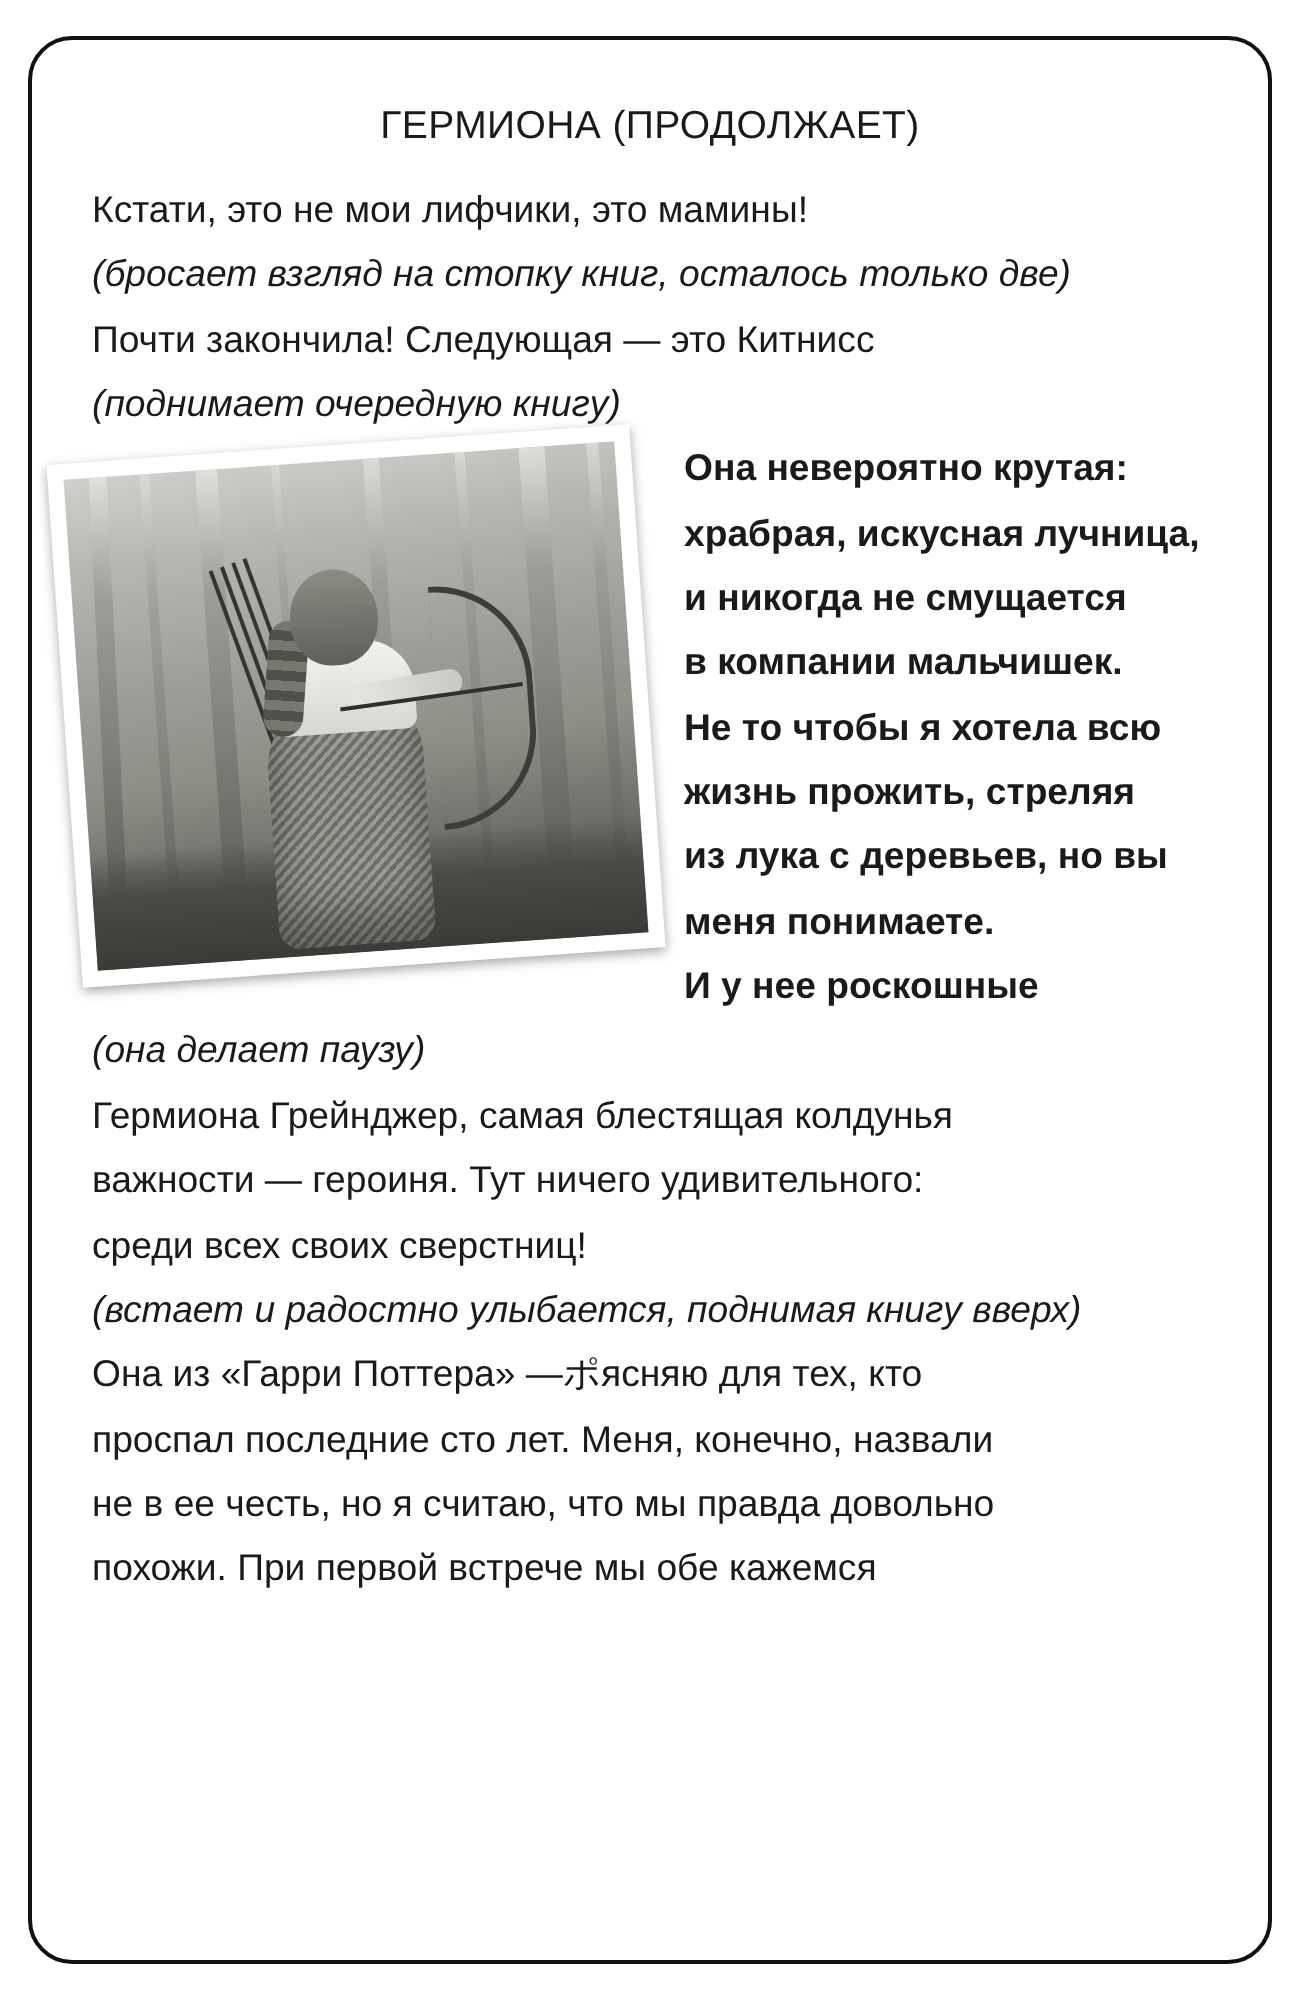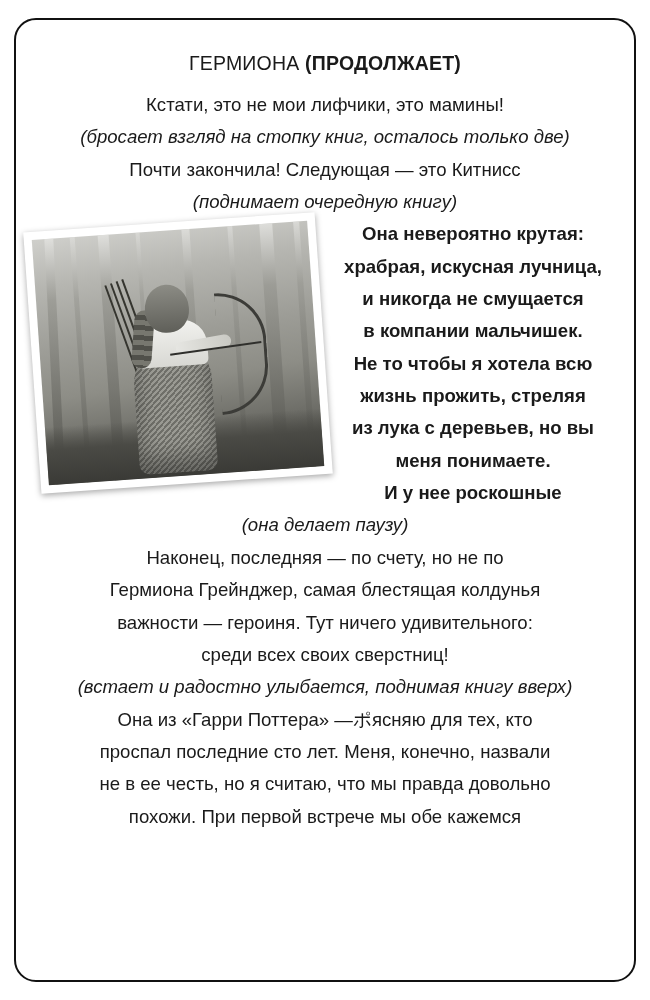--- a/index.html
+++ b/index.html
@@ -35,28 +35,27 @@
   .speaker {
     text-align: center;
     font-size: 19.5px;
     margin: 6px 0 14px 0;
     letter-spacing: 0.2px;
   }
   .speaker .name {
     font-weight: normal;
   }
   .speaker .paren {
-    font-weight: bold;
+    font-weight: normal;
   }
   .text-block {
     font-size: 18.6px;
     line-height: 1.74;
   }
   .ln {
-    text-align: center;
     white-space: nowrap;
   }
   .ln.ital {
     font-style: italic;
   }
   .wrap-zone {
     
     position: relative;
     font-weight: bold;
   }
@@ -268,21 +267,20 @@
           <div class="ln">жизнь прожить, стреляя</div>
           <div class="ln">из лука с деревьев, но вы</div>
           <div class="ln">меня понимаете.</div>
           <div class="ln">И у нее роскошные</div>
         </div>
 
       </div>
 
       <div class="after-photo">
         <div class="ln ital">(она делает паузу)</div>
-        <div class="ln">Наконец, последняя — по счету, но не по</div>
         <div class="ln">Гермиона Грейнджер, самая блестящая колдунья</div>
         <div class="ln">важности — героиня. Тут ничего удивительного:</div>
         <div class="ln">среди всех своих сверстниц!</div>
         <div class="ln ital">(встает и радостно улыбается, поднимая книгу вверх)</div>
         <div class="ln">Она из «Гарри Поттера» —ポясняю для тех, кто</div>
         <div class="ln">проспал последние сто лет. Меня, конечно, назвали</div>
         <div class="ln">не в ее честь, но я считаю, что мы правда довольно</div>
         <div class="ln">похожи. При первой встрече мы обе кажемся</div>
       </div>
 

